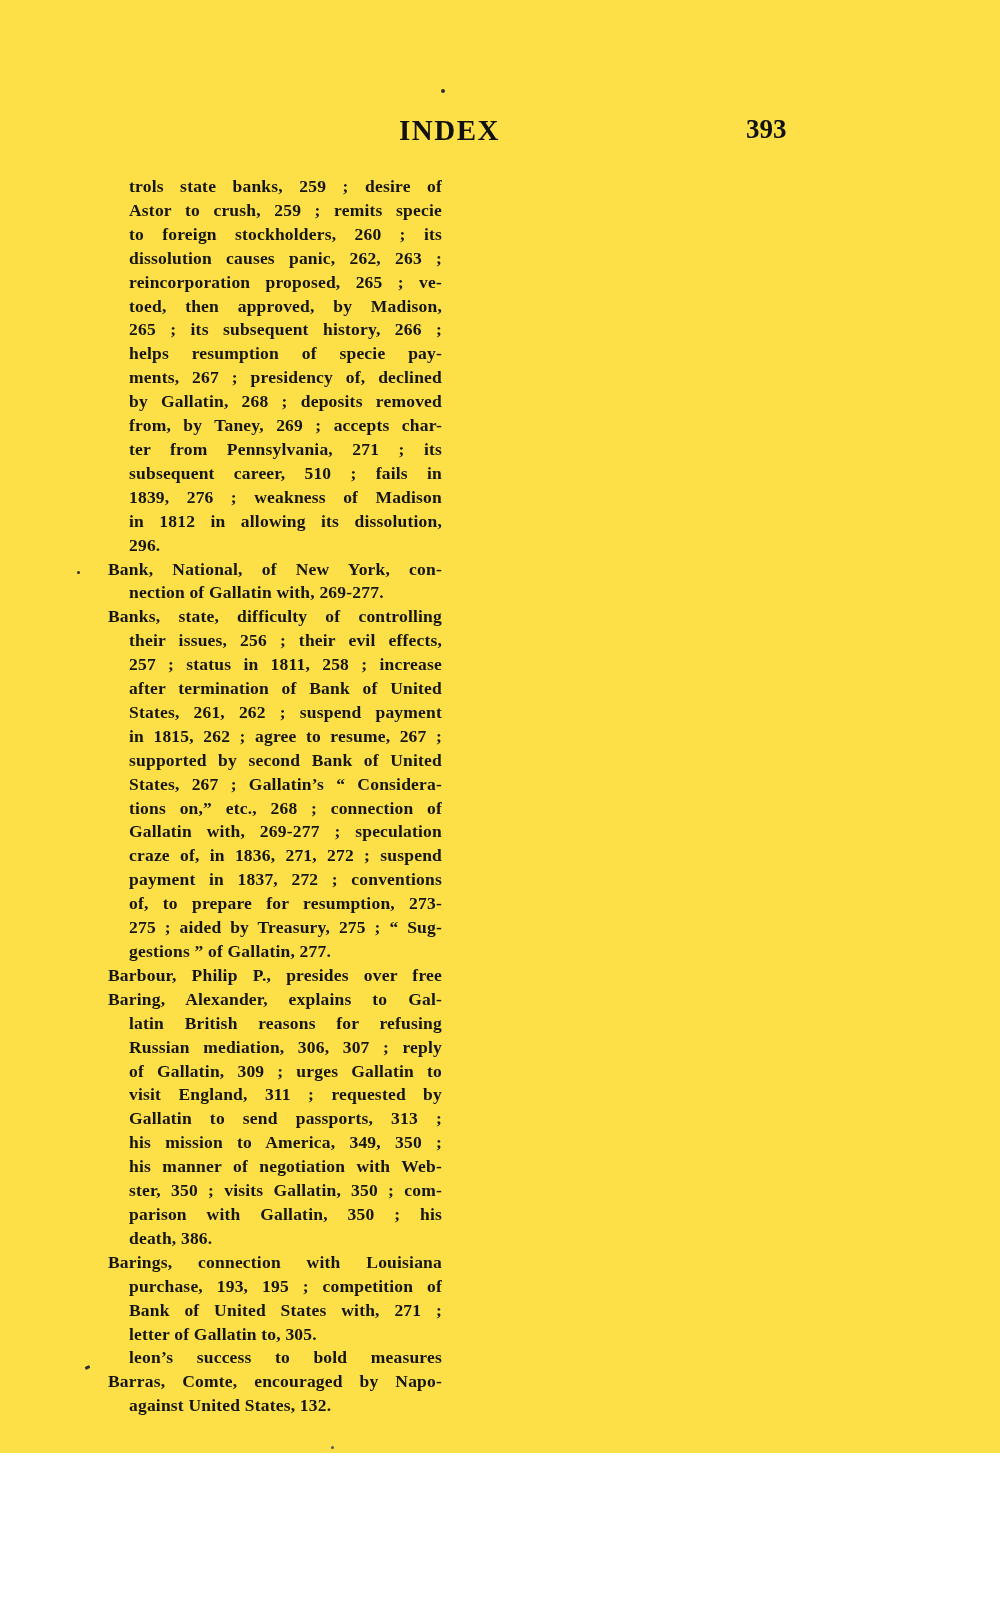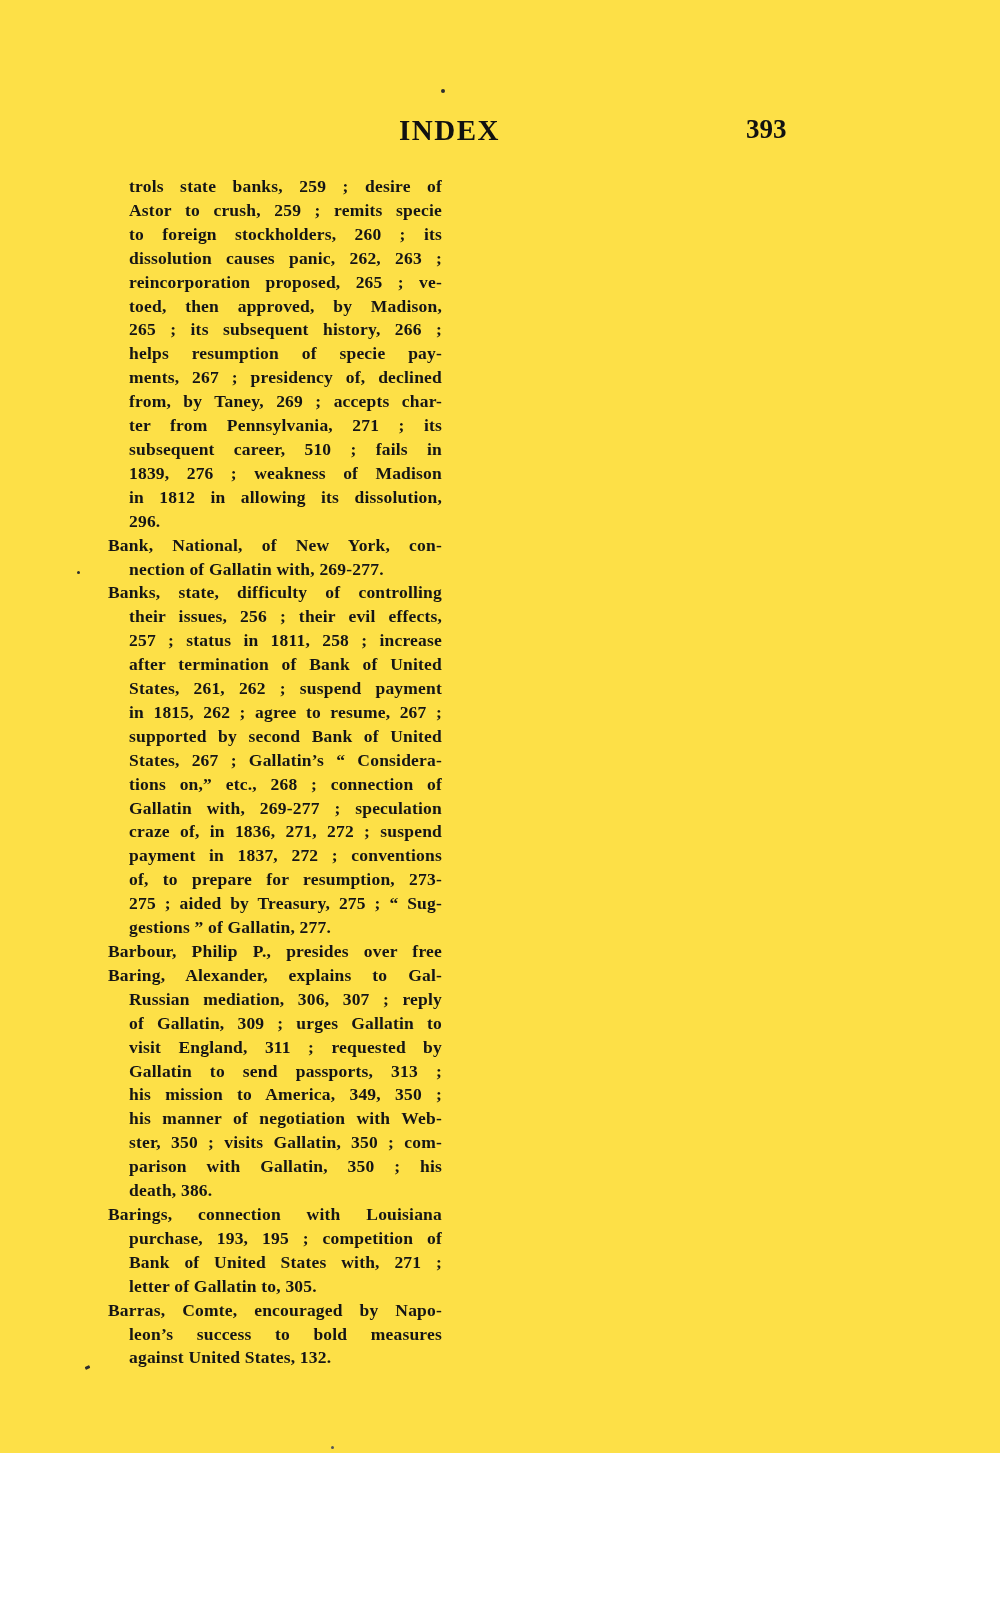--- a/index.html
+++ b/index.html
@@ -85,20 +85,21 @@
   <div class="index-column">
       <div class="line cont">trols state banks, 259 ; desire of</div>
       <div class="line cont">Astor to crush, 259 ; remits specie</div>
       <div class="line cont">to foreign stockholders, 260 ; its</div>
       <div class="line cont">dissolution causes panic, 262, 263 ;</div>
       <div class="line cont">reincorporation proposed, 265 ; ve-</div>
       <div class="line cont">toed, then approved, by Madison,</div>
       <div class="line cont">265 ; its subsequent history, 266 ;</div>
       <div class="line cont">helps resumption of specie pay-</div>
       <div class="line cont">ments, 267 ; presidency of, declined</div>
+      <div class="line cont">by Gallatin, 268 ; deposits removed</div>
       <div class="line cont">from, by Taney, 269 ; accepts char-</div>
       <div class="line cont">ter from Pennsylvania, 271 ; its</div>
       <div class="line cont">subsequent career, 510 ; fails in</div>
       <div class="line cont">1839, 276 ; weakness of Madison</div>
       <div class="line cont">in 1812 in allowing its dissolution,</div>
       <div class="line cont end">296.</div>
       <div class="line">Bank, National, of New York, con-</div>
       <div class="line cont end">nection of Gallatin with, 269-277.</div>
       <div class="line">Banks, state, difficulty of controlling</div>
       <div class="line cont">their issues, 256 ; their evil effects,</div>
@@ -110,35 +111,36 @@
       <div class="line cont">States, 267 ; Gallatin’s “ Considera-</div>
       <div class="line cont">tions on,” etc., 268 ; connection of</div>
       <div class="line cont">Gallatin with, 269-277 ; speculation</div>
       <div class="line cont">craze of, in 1836, 271, 272 ; suspend</div>
       <div class="line cont">payment in 1837, 272 ; conventions</div>
       <div class="line cont">of, to prepare for resumption, 273-</div>
       <div class="line cont">275 ; aided by Treasury, 275 ; “ Sug-</div>
       <div class="line cont end">gestions ” of Gallatin, 277.</div>
       <div class="line">Barbour, Philip P., presides over free</div>
       <div class="line">Baring, Alexander, explains to Gal-</div>
+      <div class="line cont">latin British reasons for refusing</div>
       <div class="line cont">Russian mediation, 306, 307 ; reply</div>
       <div class="line cont">of Gallatin, 309 ; urges Gallatin to</div>
       <div class="line cont">visit England, 311 ; requested by</div>
       <div class="line cont">Gallatin to send passports, 313 ;</div>
       <div class="line cont">his mission to America, 349, 350 ;</div>
       <div class="line cont">his manner of negotiation with Web-</div>
       <div class="line cont">ster, 350 ; visits Gallatin, 350 ; com-</div>
       <div class="line cont">parison with Gallatin, 350 ; his</div>
       <div class="line cont end">death, 386.</div>
       <div class="line">Barings, connection with Louisiana</div>
       <div class="line cont">purchase, 193, 195 ; competition of</div>
       <div class="line cont">Bank of United States with, 271 ;</div>
       <div class="line cont end">letter of Gallatin to, 305.</div>
+      <div class="line cont">leon’s success to bold measures</div>
       <div class="line">Barras, Comte, encouraged by Napo-</div>
-      <div class="line cont">leon’s success to bold measures</div>
       <div class="line cont end">against United States, 132.</div>
     </div>
 
   <div class="artifact entry-dot"></div>
   <div class="artifact accent"></div>
   <div class="artifact bottom-dot"></div>
 
 </div>
 
 </body></html>

